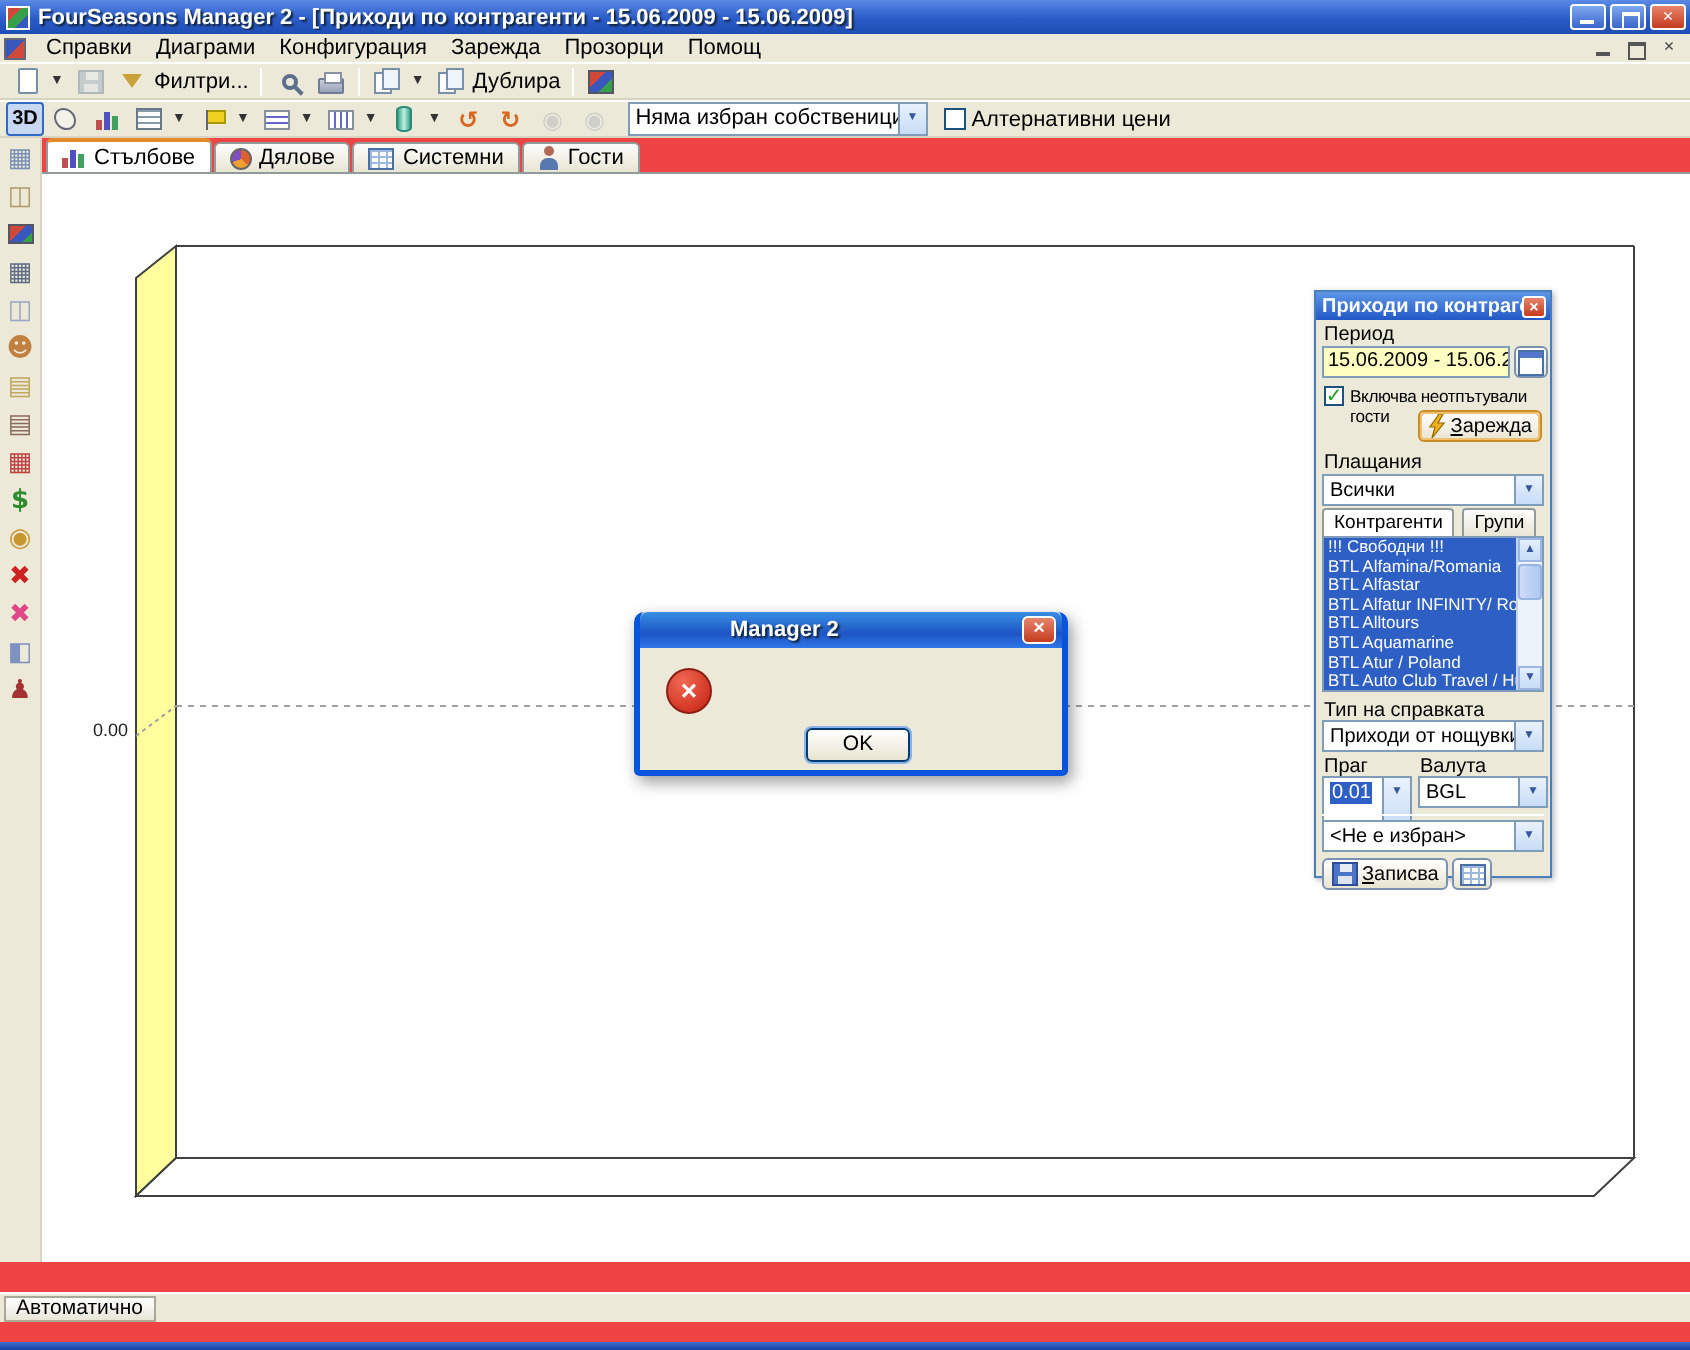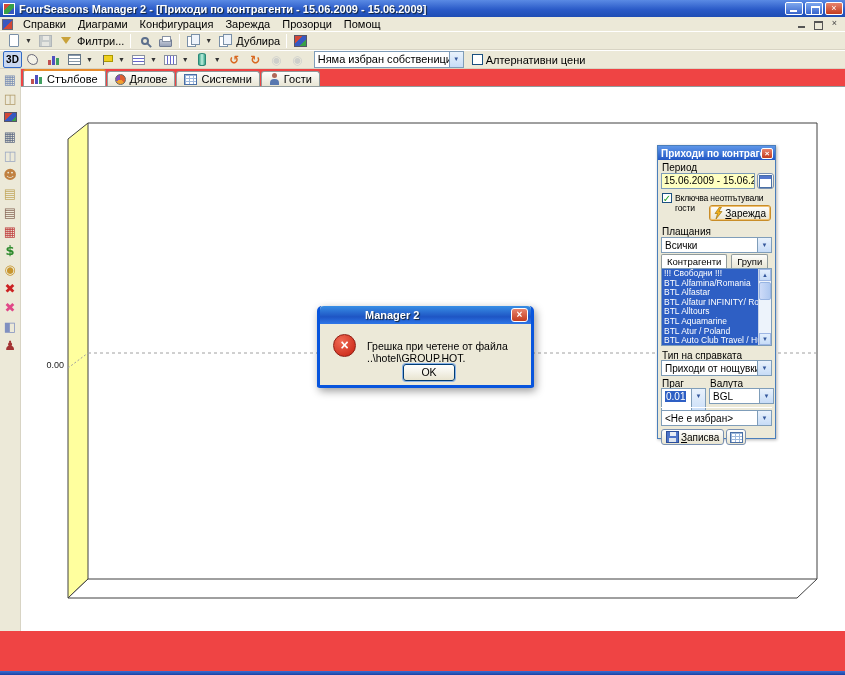--- a/index.html
+++ b/index.html
@@ -448,19 +448,21 @@
         <span class="ic-table"></span>
       </span>
   </div>
 
   <div class="dialog">
     <div class="dtitle">
       <span class="txt">Manager 2</span>
       <span class="dclose">×</span>
     </div>
     <span class="erricon">×</span>
-    <span class="dmsg">Грешка при четене от файла ..\hotel\GROUP.HOT.</span>
     <span class="okbtn">OK</span>
   </div>
 
+  <div class="autobar">
+    <span class="wbtn" style="background:linear-gradient(#fff,#E8E6D8);">Автоматично</span>
+  </div>
   <div class="bottomstrip"></div>
 
 </div>
 
 </body></html>

